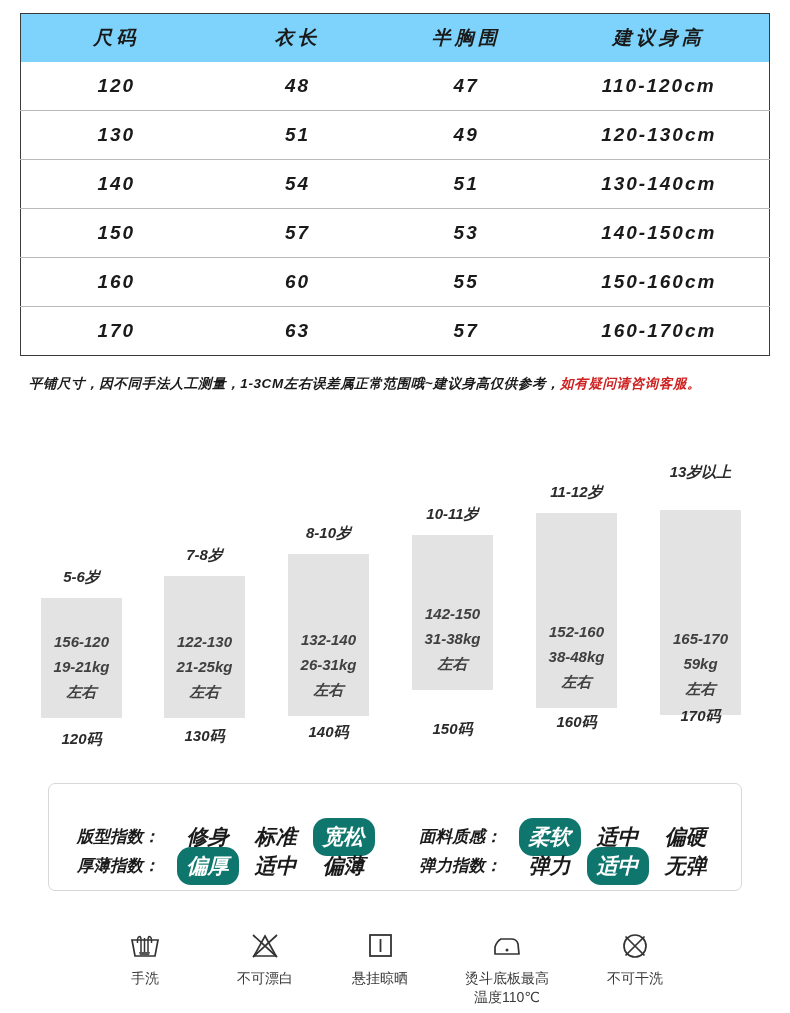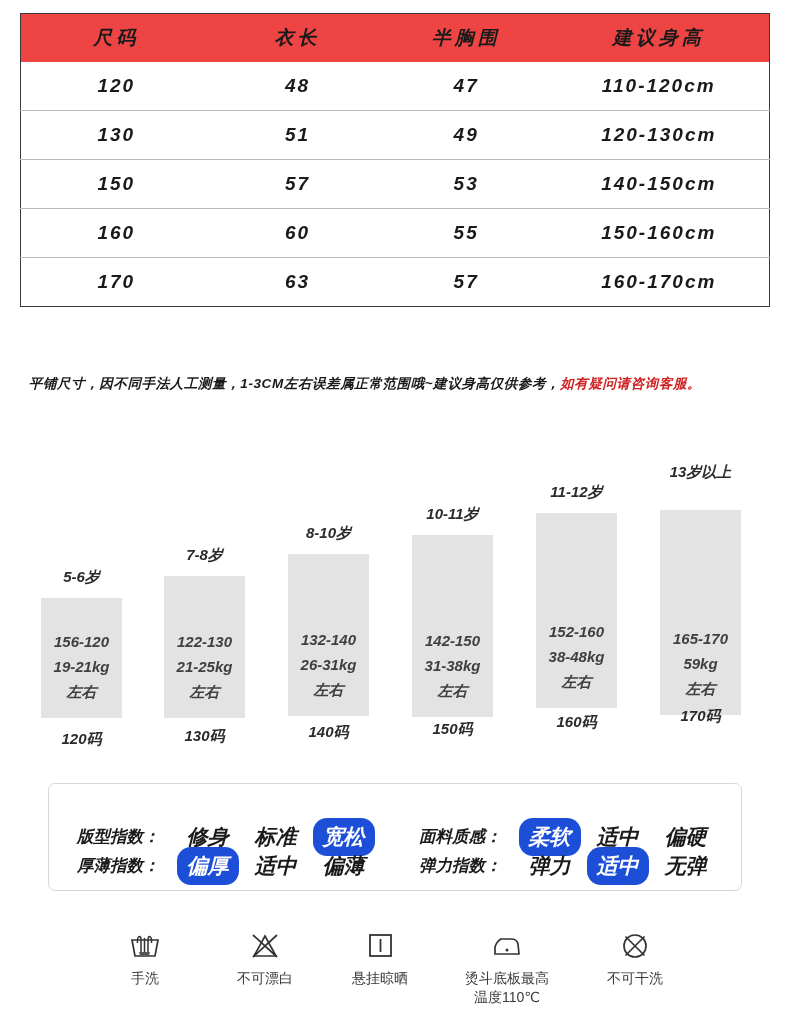--- a/index.html
+++ b/index.html
@@ -30,21 +30,21 @@
   .size-table th, .size-table td {
     text-align: center;
     font-style: italic;
     font-weight: bold;
     letter-spacing: 2px;
     padding: 0;
     height: 48px;
     vertical-align: middle;
   }
   .size-table thead th {
-    background: #ef4444;
+    background: #7dd3fc;
     font-size: 19px;
     letter-spacing: 4px;
     height: 48px;
     border: none;
   }
   .size-table tbody td {
     font-size: 19px;
     border-top: 1px solid #b9b9b9;
   }
   .size-table tbody tr:first-child td {
@@ -157,21 +157,21 @@
   .attr-opt {
     font-size: 21px;
     font-style: italic;
     font-weight: bold;
     color: #1a1a1a;
     padding: 5px 10px;
     margin: 0 3px;
     border-radius: 14px;
   }
   .attr-opt.sel {
-    background: #1d4ed8;
+    background: #0f766e;
     color: #ffffff;
   }
 
   
   .care {
     position: absolute;
     left: 0;
     top: 928px;
     width: 790px;
     height: 85px;
@@ -220,20 +220,26 @@
       <td>47</td>
       <td>110-120cm</td>
     </tr>
     <tr>
       <td>130</td>
       <td>51</td>
       <td>49</td>
       <td>120-130cm</td>
     </tr>
     <tr>
+      <td>140</td>
+      <td>54</td>
+      <td>51</td>
+      <td>130-140cm</td>
+    </tr>
+    <tr>
       <td>150</td>
       <td>57</td>
       <td>53</td>
       <td>140-150cm</td>
     </tr>
     <tr>
       <td>160</td>
       <td>60</td>
       <td>55</td>
       <td>150-160cm</td>
@@ -276,21 +282,21 @@
     <div class="bar-rect" style="top:99px; height:162px;">
       <span>132-140</span>
       <span>26-31kg</span>
       <span>左右</span>
     </div>
     <div class="bar-size" style="top:268px;">140码</div>
   </div>
 
   <div class="bar-group" style="left:412px; width:81px; top:0;">
     <div class="bar-age" style="top:50px;">10-11岁</div>
-    <div class="bar-rect" style="top:80px; height:182px;">
+    <div class="bar-rect" style="top:80px; height:155px;">
       <span>142-150</span>
       <span>31-38kg</span>
       <span>左右</span>
     </div>
     <div class="bar-size" style="top:265px;">150码</div>
   </div>
 
   <div class="bar-group" style="left:536px; width:81px; top:0;">
     <div class="bar-age" style="top:28px;">11-12岁</div>
     <div class="bar-rect" style="top:58px; height:195px;">

